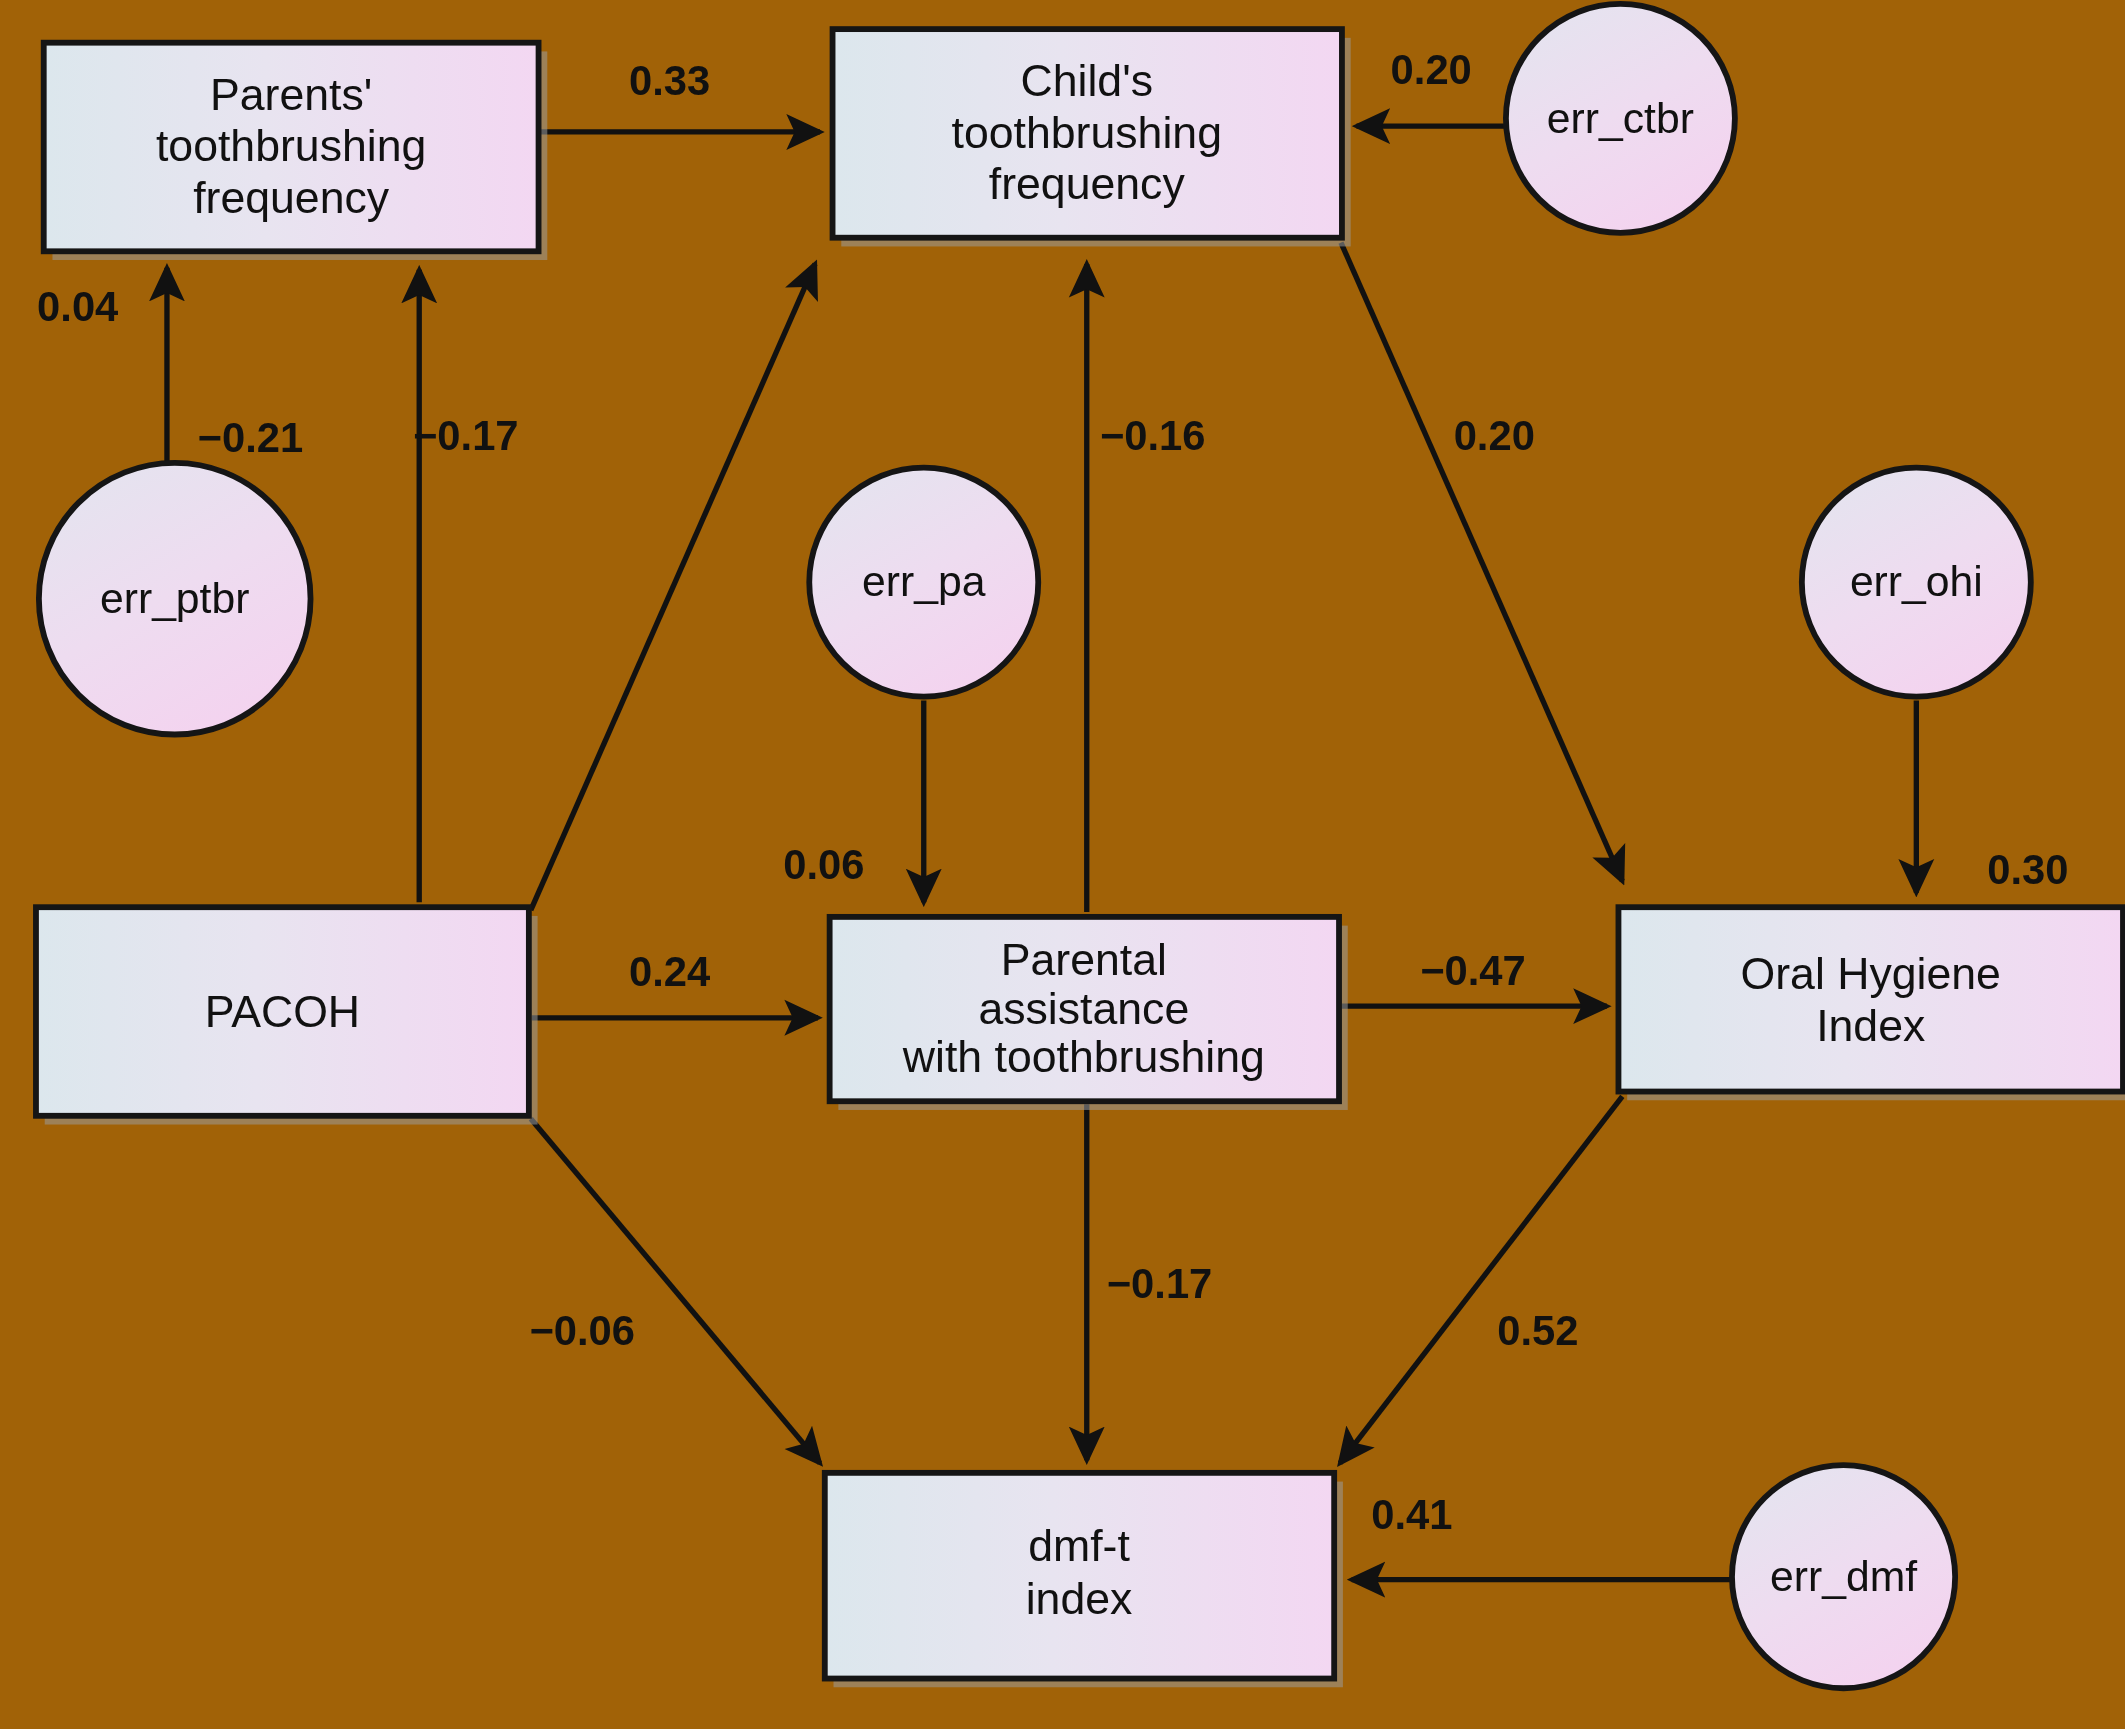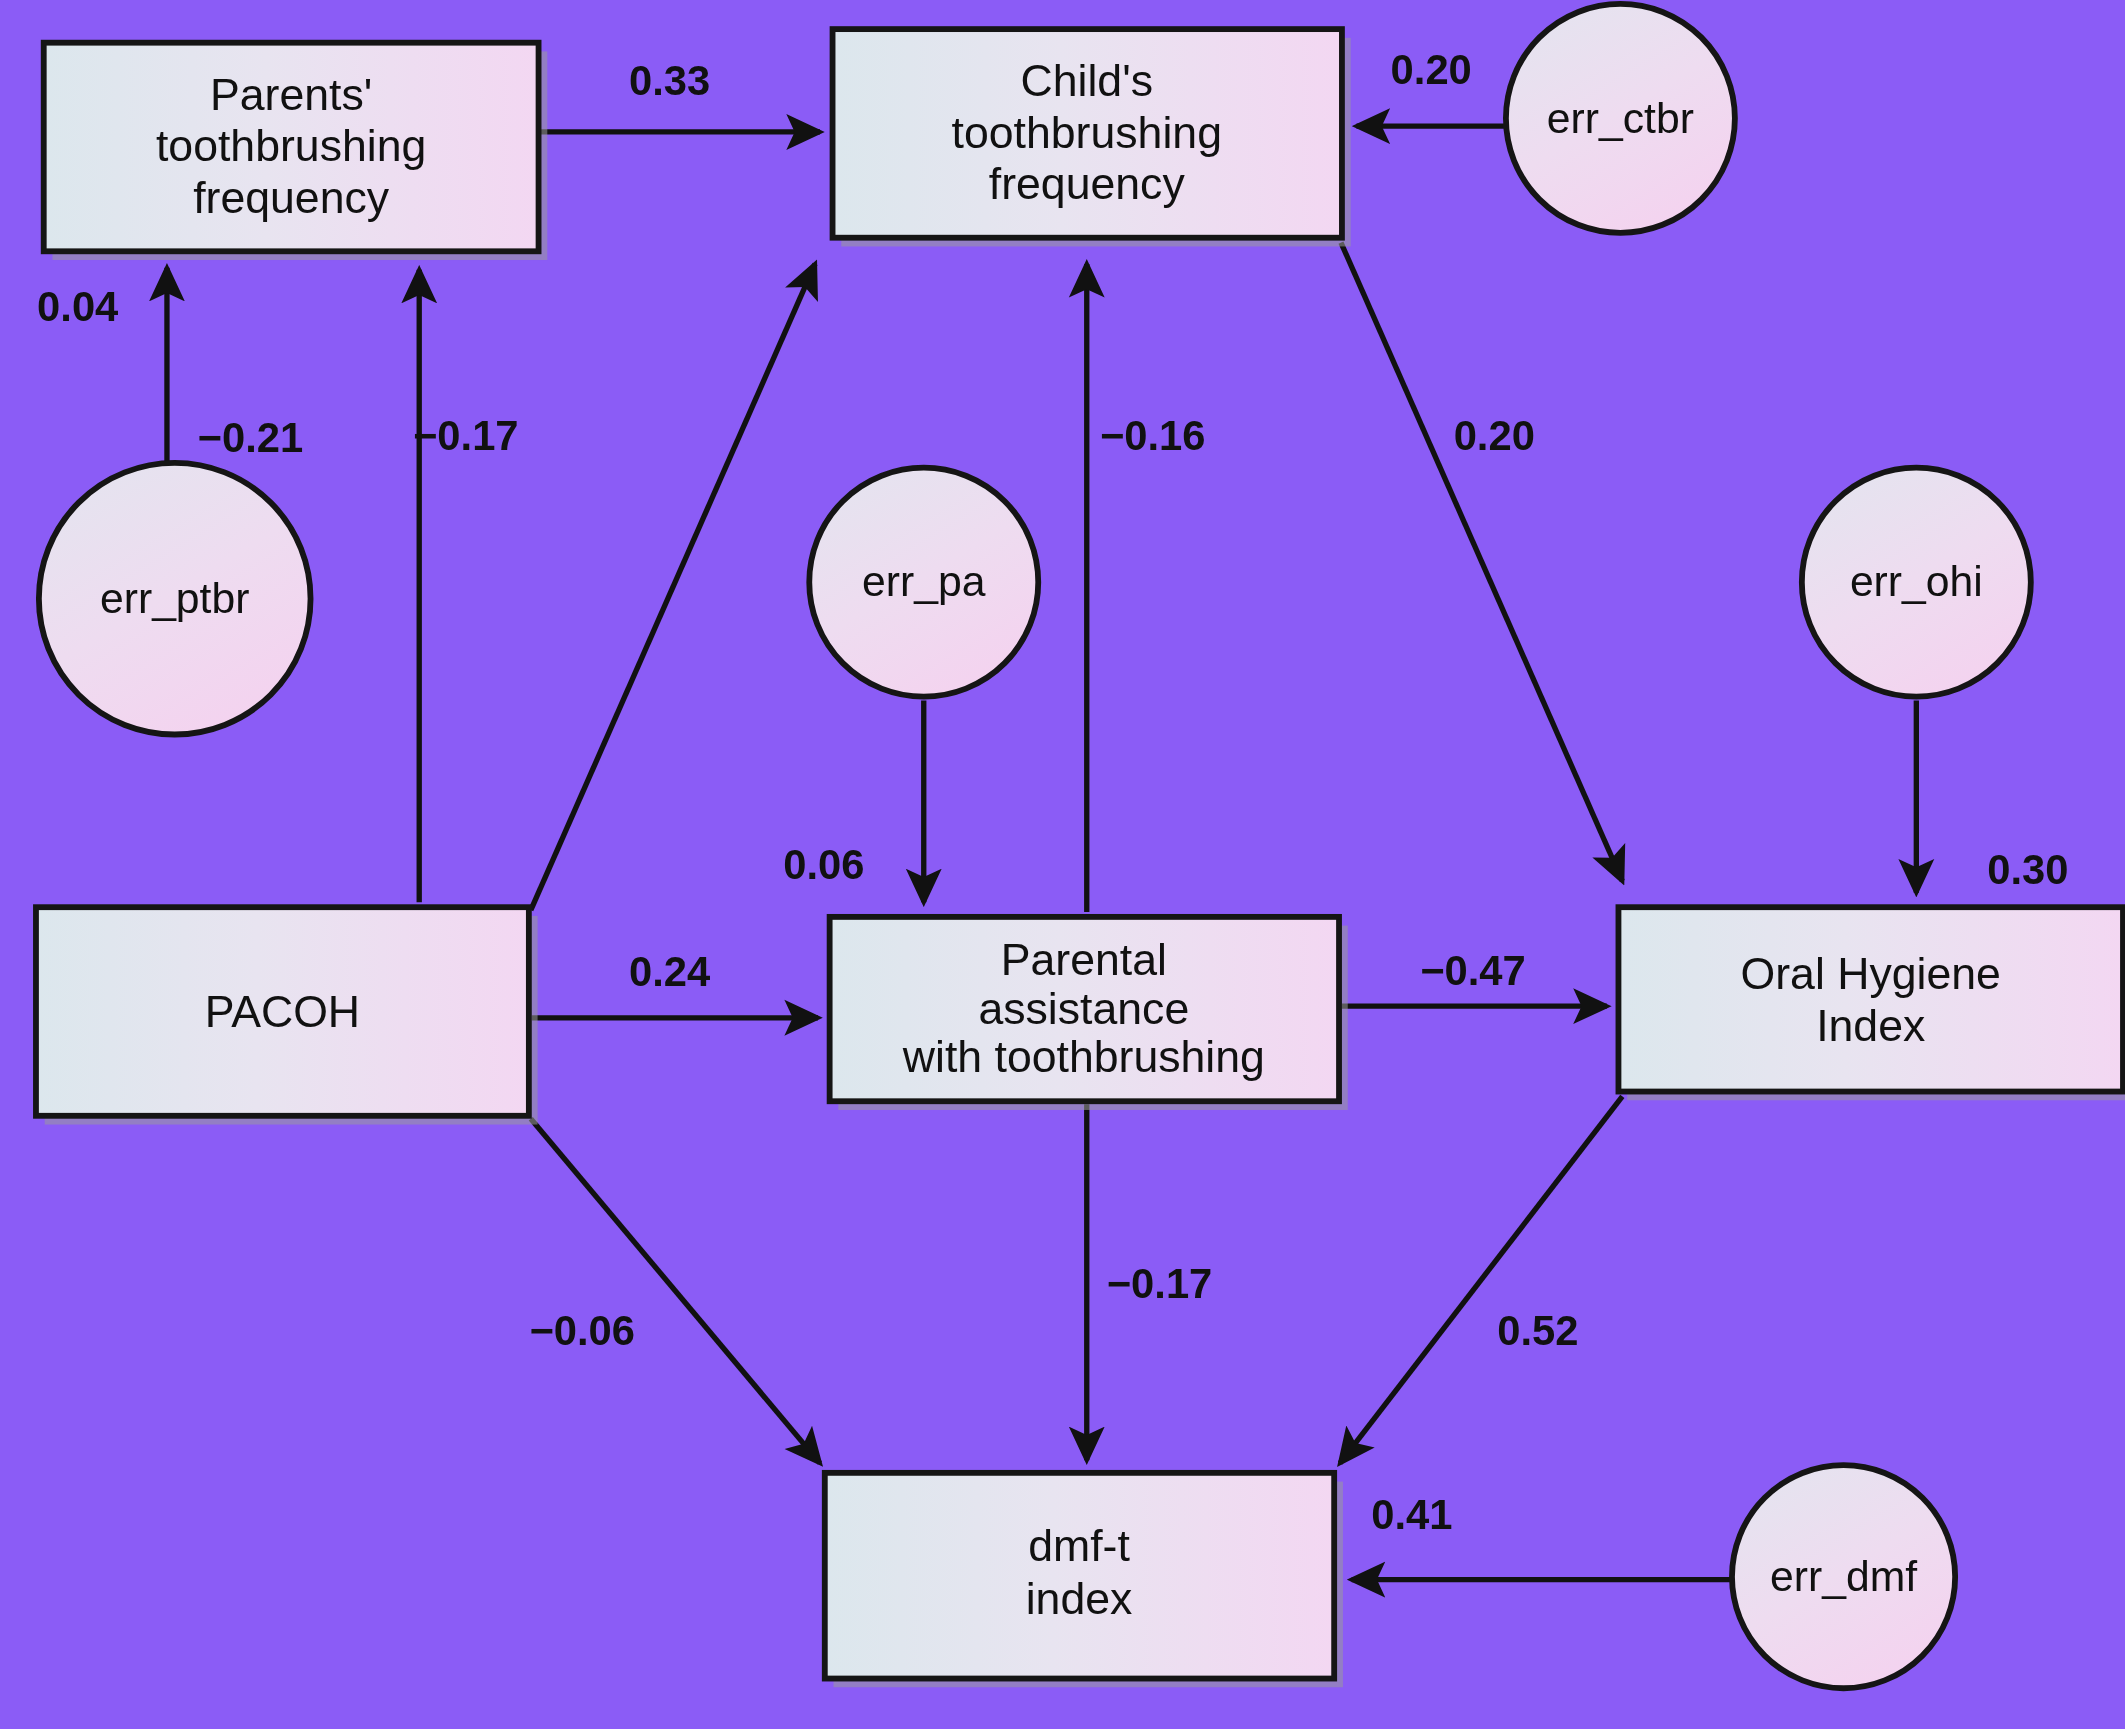--- a/index.html
+++ b/index.html
@@ -8,21 +8,21 @@
     padding: 0;
     background: #ffffff;
   }
   body {
     font-family: "Liberation Sans", sans-serif;
   }
   #diagram-root {
     position: relative;
     width: 2125px;
     height: 1729px;
-    background: #8b5cf6;
+    background: #a16207;
     overflow: hidden;
     text-decoration: underline;
   }
   #sem-svg {
     position: absolute;
     top: 0;
     left: 0;
     width: 2125px;
     height: 1729px;
     display: block;

